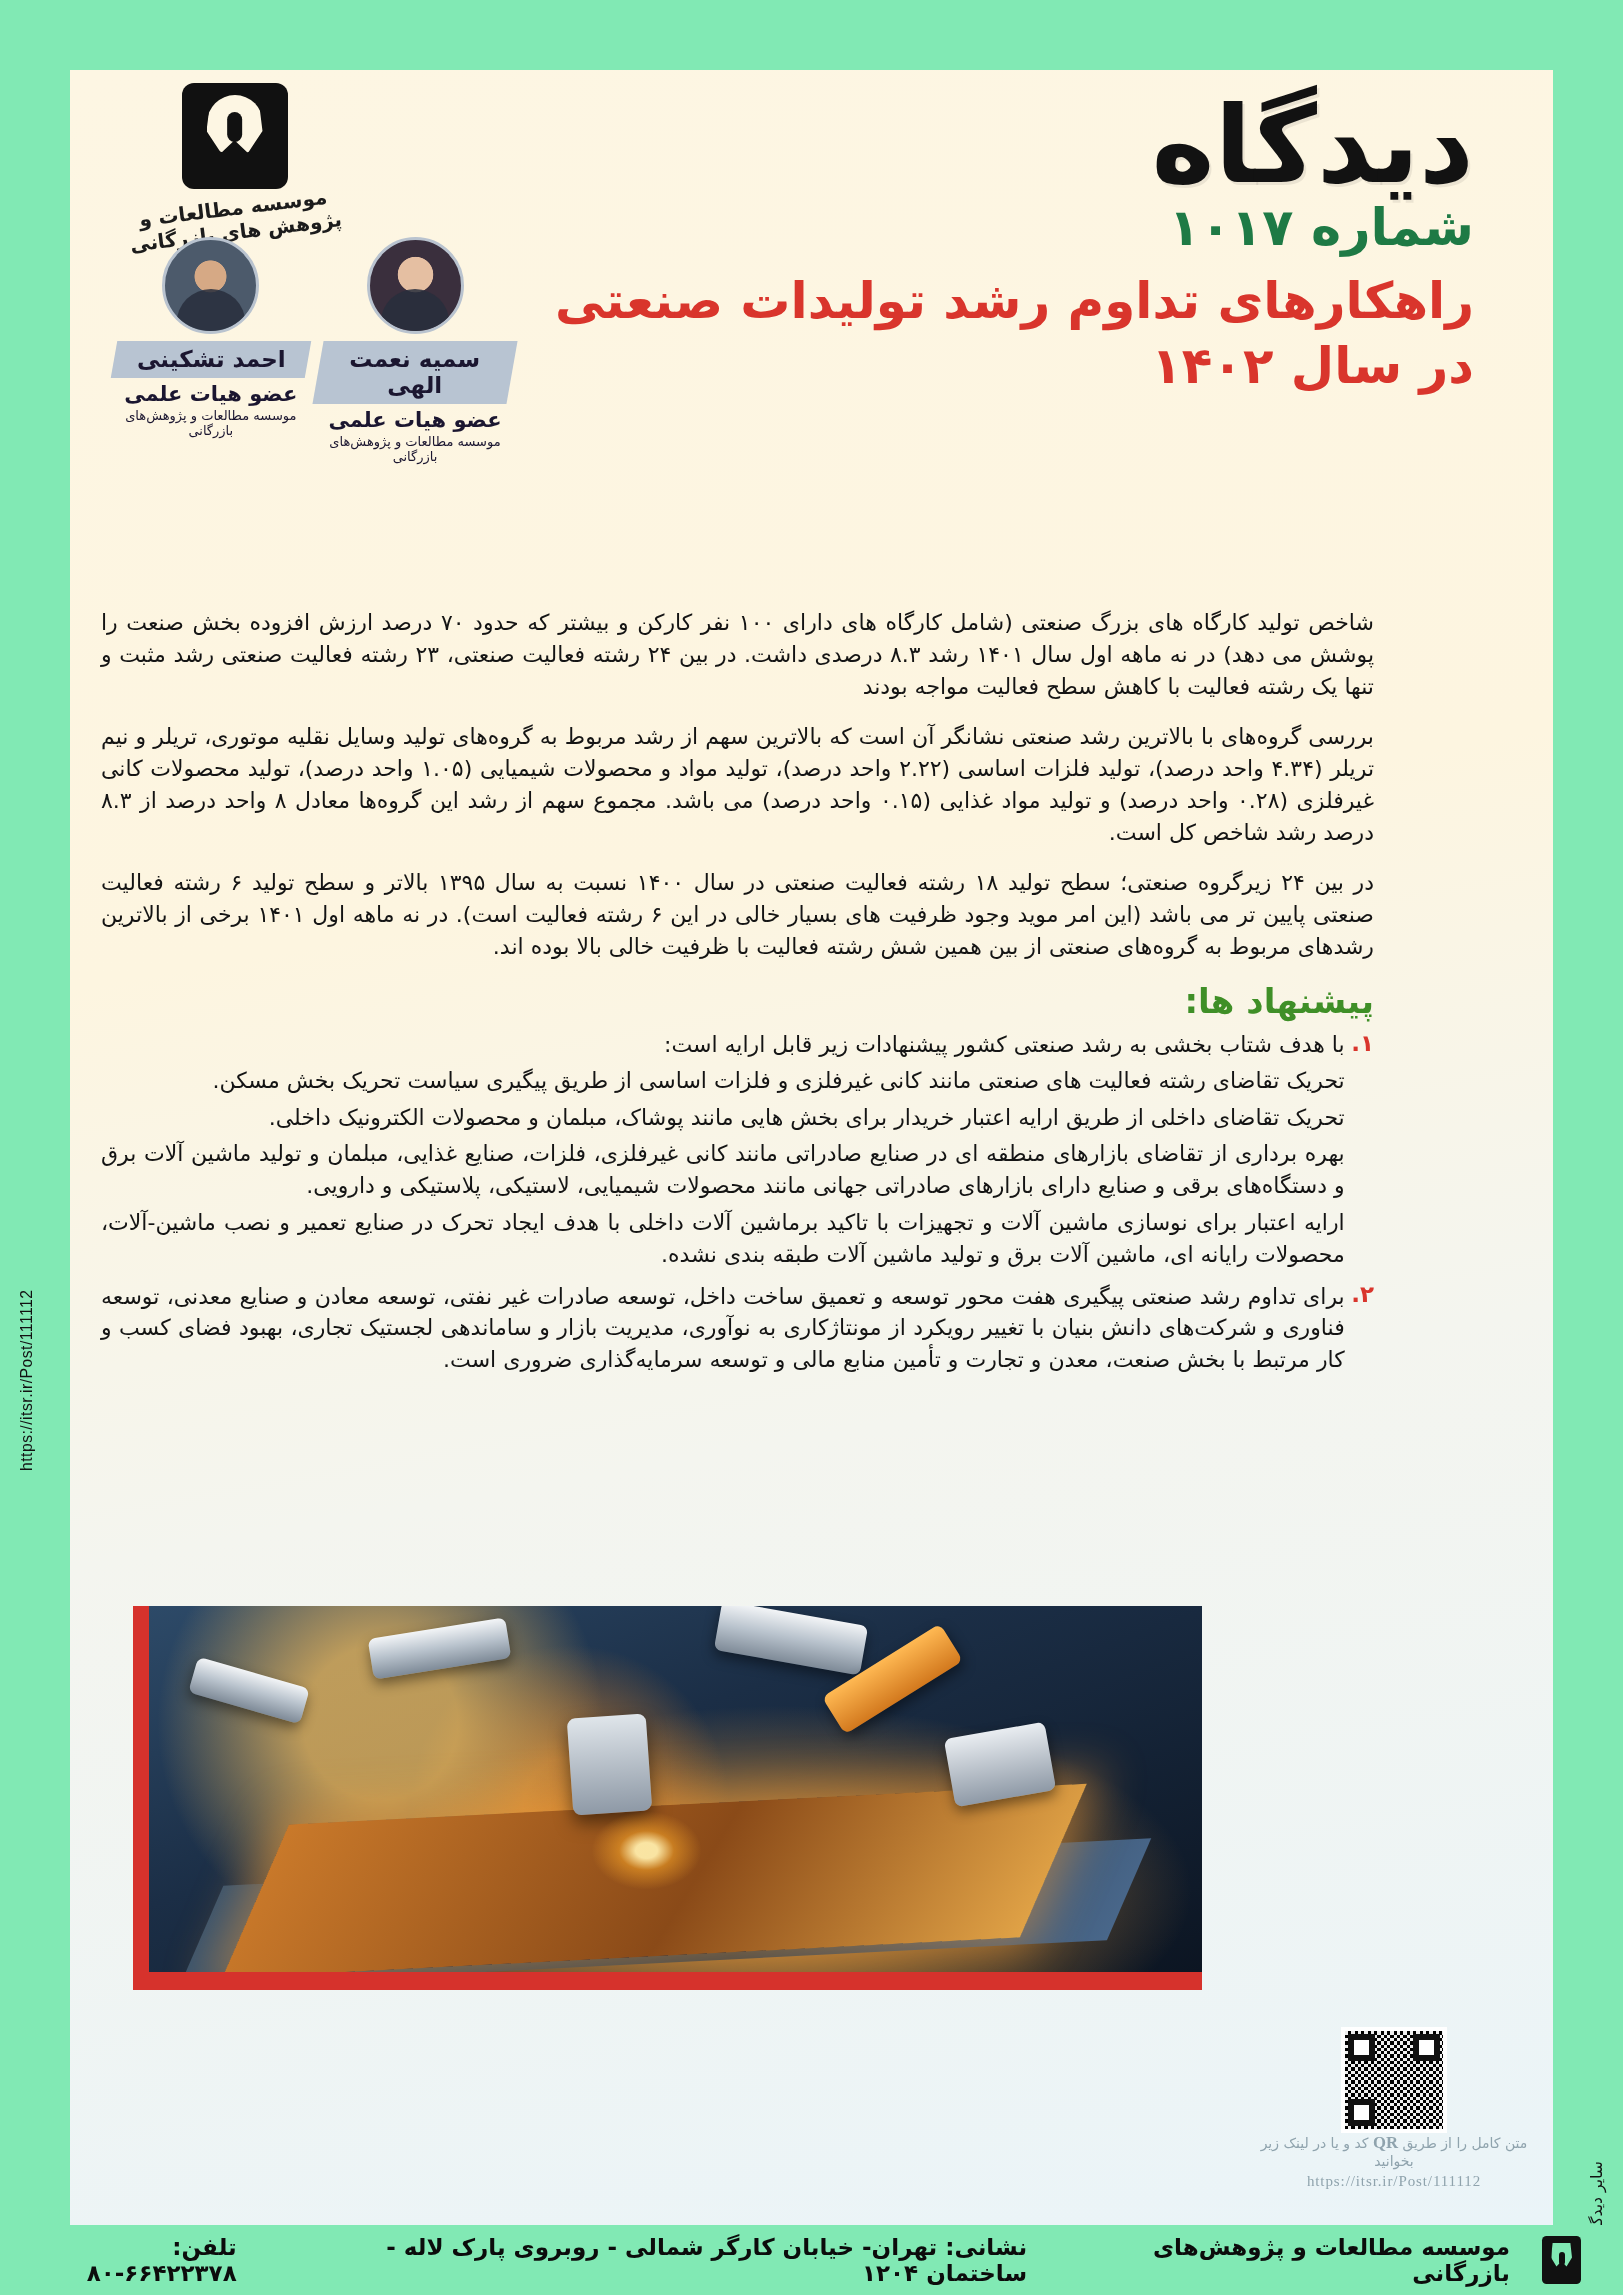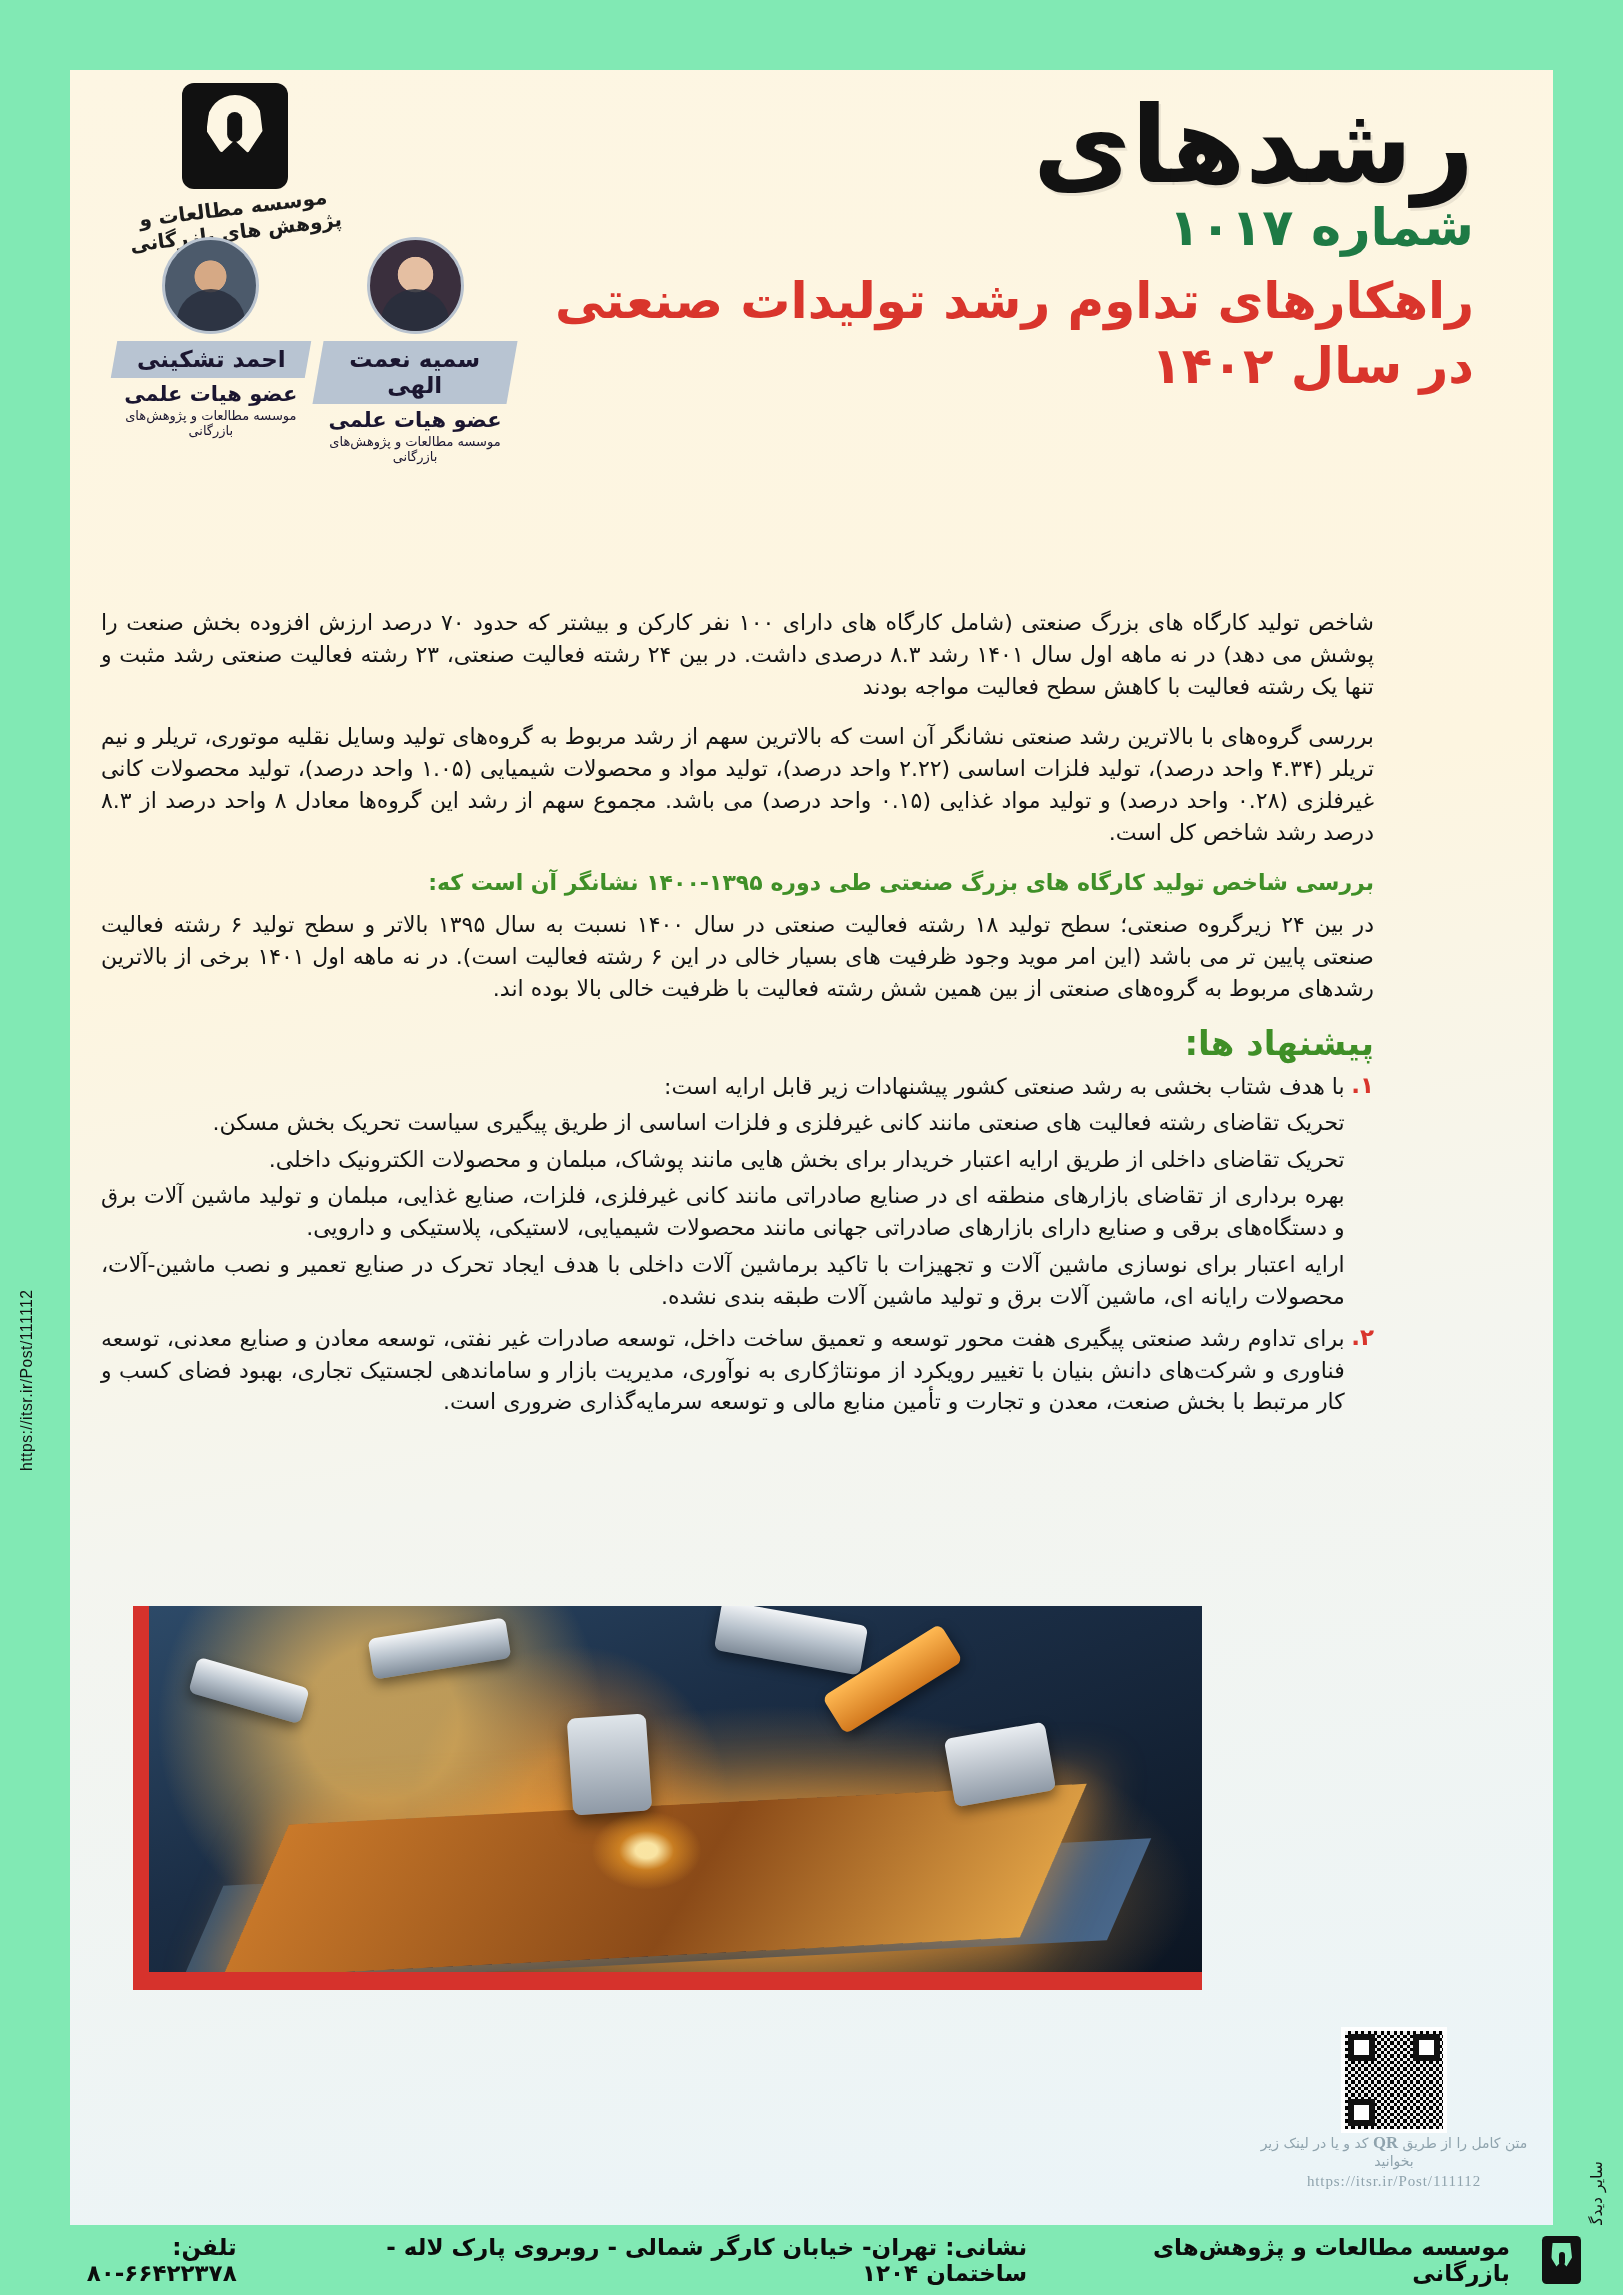--- a/index.html
+++ b/index.html
@@ -329,21 +329,21 @@
   <div class="page-card">
 
     <div class="header-zone">
 
       <div class="logo-block">
         <div class="logo-mark"></div>
         <div class="logo-caption">موسسه مطالعات و پژوهش های بازرگانی</div>
       </div>
 
       <div class="brand-block">
-        <div class="brand-title">رشدهای</div>
+        <div class="brand-title">دیدگاه</div>
         <div class="brand-issue">شماره ۱۰۱۷</div>
       </div>
 
       <div class="title-block">
         <div class="doc-title-l1">راهکارهای تداوم رشد تولیدات صنعتی</div>
         <div class="doc-title-l2">در سال ۱۴۰۲</div>
       </div>
 
       <div class="authors">
         <div class="author">
@@ -363,21 +363,20 @@
           <div class="author-affil">موسسه مطالعات و پژوهش‌های بازرگانی</div>
         </div>
       </div>
     </div>
 
     <div class="body-zone">
 
       <p class="para">شاخص تولید کارگاه های بزرگ صنعتی (شامل کارگاه های دارای ۱۰۰ نفر کارکن و بیشتر که حدود ۷۰ درصد ارزش افزوده بخش صنعت را پوشش می دهد) در نه ماهه اول سال ۱۴۰۱ رشد ۸.۳ درصدی داشت. در بین ۲۴ رشته فعالیت صنعتی، ۲۳ رشته فعالیت صنعتی رشد مثبت و تنها یک رشته فعالیت با کاهش سطح فعالیت مواجه بودند</p>
       <p class="para">بررسی گروه‌های با بالاترین رشد صنعتی نشانگر آن است که بالاترین سهم از رشد مربوط به گروه‌های تولید وسایل نقلیه موتوری، تریلر و نیم تریلر (۴.۳۴ واحد درصد)، تولید فلزات اساسی (۲.۲۲ واحد درصد)، تولید مواد و محصولات شیمیایی (۱.۰۵ واحد درصد)، تولید محصولات کانی غیرفلزی (۰.۲۸ واحد درصد) و تولید مواد غذایی (۰.۱۵ واحد درصد) می باشد. مجموع سهم از رشد این گروه‌ها معادل ۸ واحد درصد از ۸.۳ درصد رشد شاخص کل است.</p>
 
-      <div class="green-head">بررسی شاخص تولید کارگاه های بزرگ صنعتی طی دوره ۱۳۹۵-۱۴۰۰ نشانگر آن است که:</div>
       <p class="para">در بین ۲۴ زیرگروه صنعتی؛ سطح تولید ۱۸ رشته فعالیت صنعتی در سال ۱۴۰۰ نسبت به سال ۱۳۹۵ بالاتر و سطح تولید ۶ رشته فعالیت صنعتی پایین تر می باشد (این امر موید وجود ظرفیت های بسیار خالی در این ۶ رشته فعالیت است). در نه ماهه اول ۱۴۰۱ برخی از بالاترین رشدهای مربوط به گروه‌های صنعتی از بین همین شش رشته فعالیت با ظرفیت خالی بالا بوده اند.</p>
 
       <div class="sect-head">پیشنهاد ها:</div>
 
       <div class="num-item">
         <div class="num-badge">۱.</div>
         <div class="num-body">
           <p class="para tight">با هدف شتاب بخشی به رشد صنعتی کشور پیشنهادات زیر قابل ارایه است:</p>
           <p class="para tight">تحریک تقاضای رشته فعالیت های صنعتی مانند کانی غیرفلزی و فلزات اساسی از طریق پیگیری سیاست تحریک بخش مسکن.</p>
           <p class="para tight">تحریک تقاضای داخلی از طریق ارایه اعتبار خریدار برای بخش هایی مانند پوشاک، مبلمان و محصولات الکترونیک داخلی.</p>

